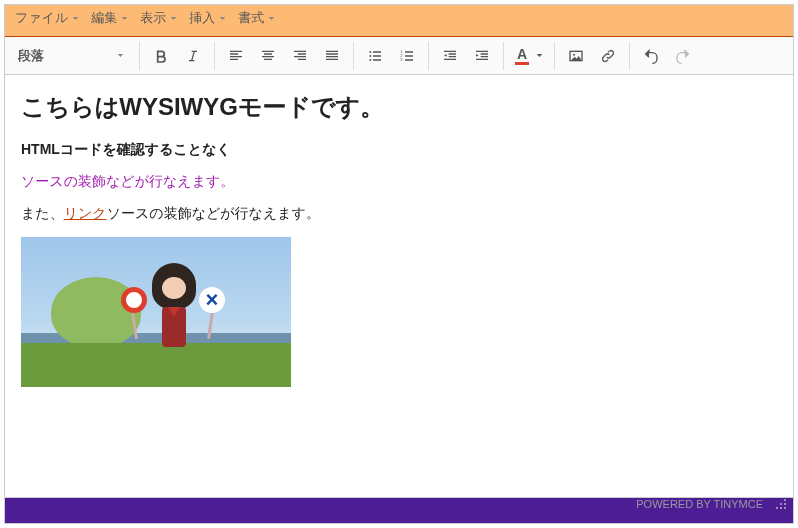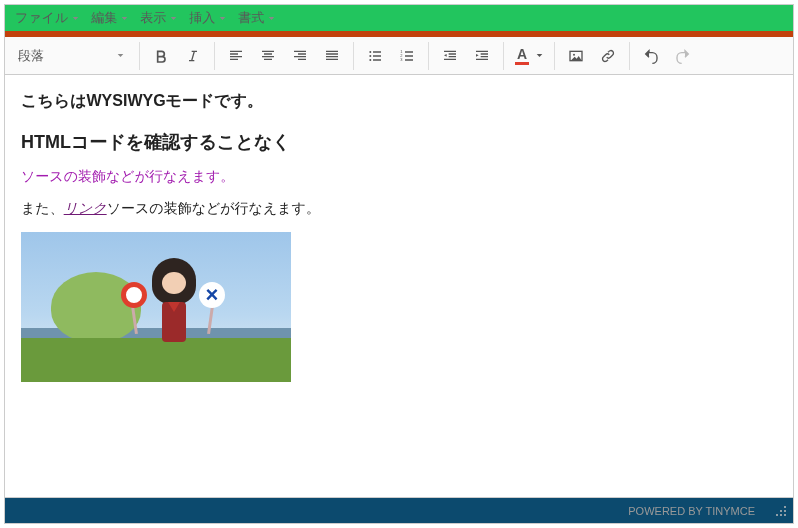--- a/index.html
+++ b/index.html
@@ -14,24 +14,24 @@
   }
   .editor {
     border: 1px solid #ccc;
     display: flex;
     flex-direction: column;
     height: 100%;
   }
   .menubar {
     display: flex;
     align-items: flex-start;
-    border-bottom: 6px solid #c2410c;
+    border-bottom: 1px solid #c2410c;
     padding: 0 4px;
     height: 32px;
-    background: #22c55e;
+    background: #fdba74;
   }
   .menubar .menu-item {
     display: flex;
     align-items: center;
     padding: 4px 6px;
     font-size: 13px;
     color: #595959;
     cursor: pointer;
     gap: 4px;
   }
@@ -53,20 +53,21 @@
     display: flex;
     align-items: center;
     justify-content: space-between;
     width: 124px;
     height: 28px;
     border: 1px solid transparent;
     padding: 0 8px;
     font-size: 13px;
     color: #595959;
     cursor: pointer;
+    font-weight: bold;
   }
   .sep {
     width: 1px;
     height: 28px;
     background: #ddd;
     margin: 0 4px;
   }
   .tbtn {
     width: 30px;
     height: 30px;
@@ -88,32 +89,32 @@
   .text-color-bar { width:14px; height:3px; background:#e03e2d; margin-top:1px; }
 
   .content {
     flex: 1;
     overflow: auto;
     padding: 12px 16px;
     font-size: 14px;
     color: #222;
   }
   .content h1 {
-    font-size: 16px;
+    font-size: 24px;
     margin: 4px 0 18px 0;
     font-weight: bold;
   }
   .content h4 {
-    font-size: 18px;
+    font-size: 14px;
     margin: 8px 0 14px 0;
     font-weight: bold;
   }
   .content p { margin: 0 0 14px 0; }
   .content .red { color: #a21caf; }
-  .content a { color: #701a75; text-decoration: underline; font-style: italic; }
+  .content a { color: #c2410c; text-decoration: underline; }
 
   .fake-img {
     width: 270px;
     height: 150px;
     border: 0;
     display: block;
     position: relative;
     overflow: hidden;
   }
   .sky { position:absolute; inset:0; background: linear-gradient(#9fc6ea 0%, #b9d7f0 55%, #c8dff1 70%); }
@@ -137,27 +138,26 @@
   .sign-x {
     position:absolute; left:178px; bottom:74px; width:26px; height:26px;
     border-radius:50%; background:#fff; display:flex; align-items:center; justify-content:center;
     font-weight:900; color:#1647a6; font-size:22px;
   }
 
   .statusbar {
     border-top: 1px solid #ccc;
     height: 26px;
     display:flex;
-    align-items:center;
     justify-content:flex-end;
     padding: 0 6px;
     font-size: 11px;
     color: #999;
-    background:#0c4a6e;
-    gap:20px;
+    background:#4c1d95;
+    gap:12px;
   }
   .resize-handle {
     width:12px; height:12px; fill:#bbb;
   }
 </style>
 </head>
 <body>
 
 <div class="editor">
 

